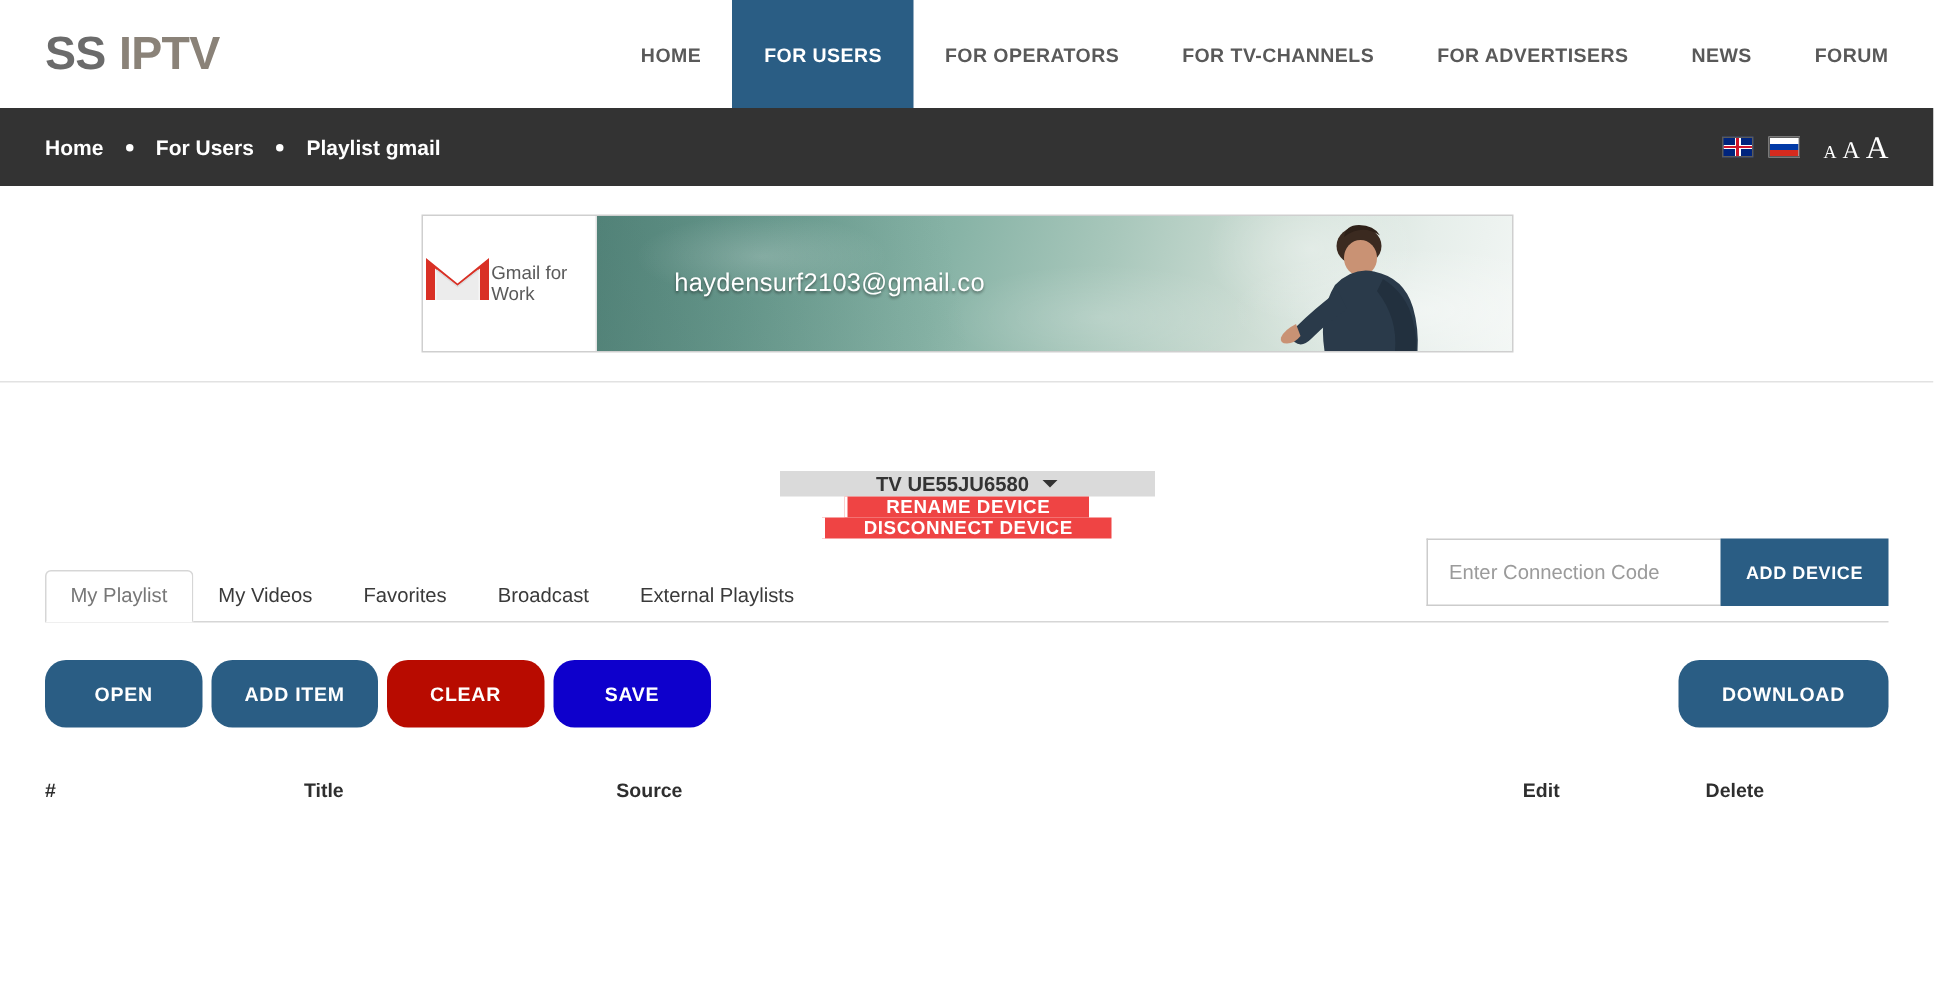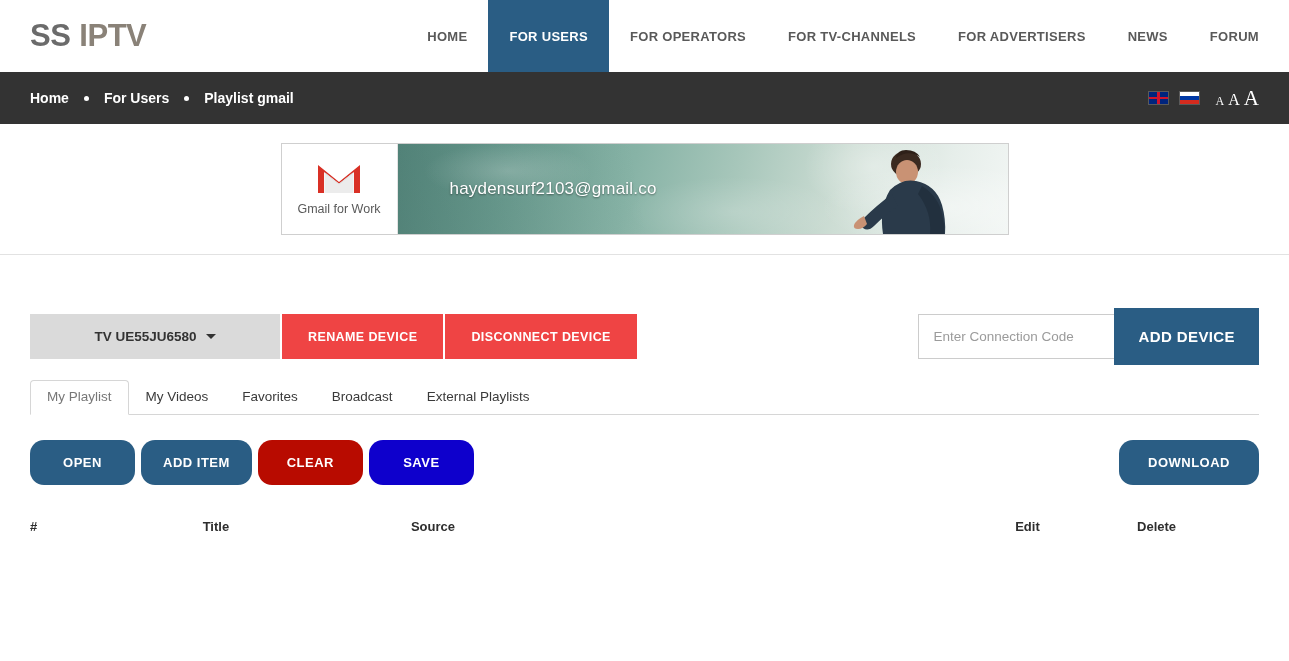--- a/index.html
+++ b/index.html
@@ -142,21 +142,21 @@
     display: flex;
     overflow: hidden;
     cursor: pointer;
     background: #fff;
   }
   .banner-left {
     width: 116px;
     flex: 0 0 116px;
     background: #ffffff;
     display: flex;
-    flex-direction: column;
+    flex-direction: row;
     align-items: center;
     justify-content: center;
     border-right: 1px solid #e3e3e3;
   }
   .gmail-m {
     width: 46px; height: 34px;
     position: relative;
     margin-bottom: 6px;
   }
   .gmail-m svg { display: block; }
@@ -204,20 +204,21 @@
 
   
   .content {
     padding: 0 30px;
   }
   .devicerow {
     display: flex;
     align-items: center;
     margin-top: 59px;
     height: 45px;
+    flex-direction: column;
   }
   .device-select {
     width: 250px;
     height: 45px;
     background: #dadada;
     color: #333333;
     font-size: 13.5px;
     font-weight: bold;
     display: flex;
     align-items: center;
@@ -259,28 +260,28 @@
     border-right: none;
     padding: 0 14px;
     font-size: 13.5px;
     color: #555;
     outline: none;
     font-family: "Liberation Sans", sans-serif;
     background: #fff;
   }
   .code-input::placeholder { color: #9b9b9b; }
   .btn-blue {
-    height: 57px;
+    height: 45px;
     background: #2a5d84;
     color: #fff;
     border: none;
-    font-size: 15px;
+    font-size: 12px;
     font-weight: bold;
     letter-spacing: 0.4px;
-    padding: 0 24px;
+    padding: 0 17px;
     cursor: pointer;
     font-family: "Liberation Sans", sans-serif;
   }
 
   
   .tabs {
     display: flex;
     align-items: flex-end;
     margin-top: 21px;
     border-bottom: 1px solid #d6d6d6;

